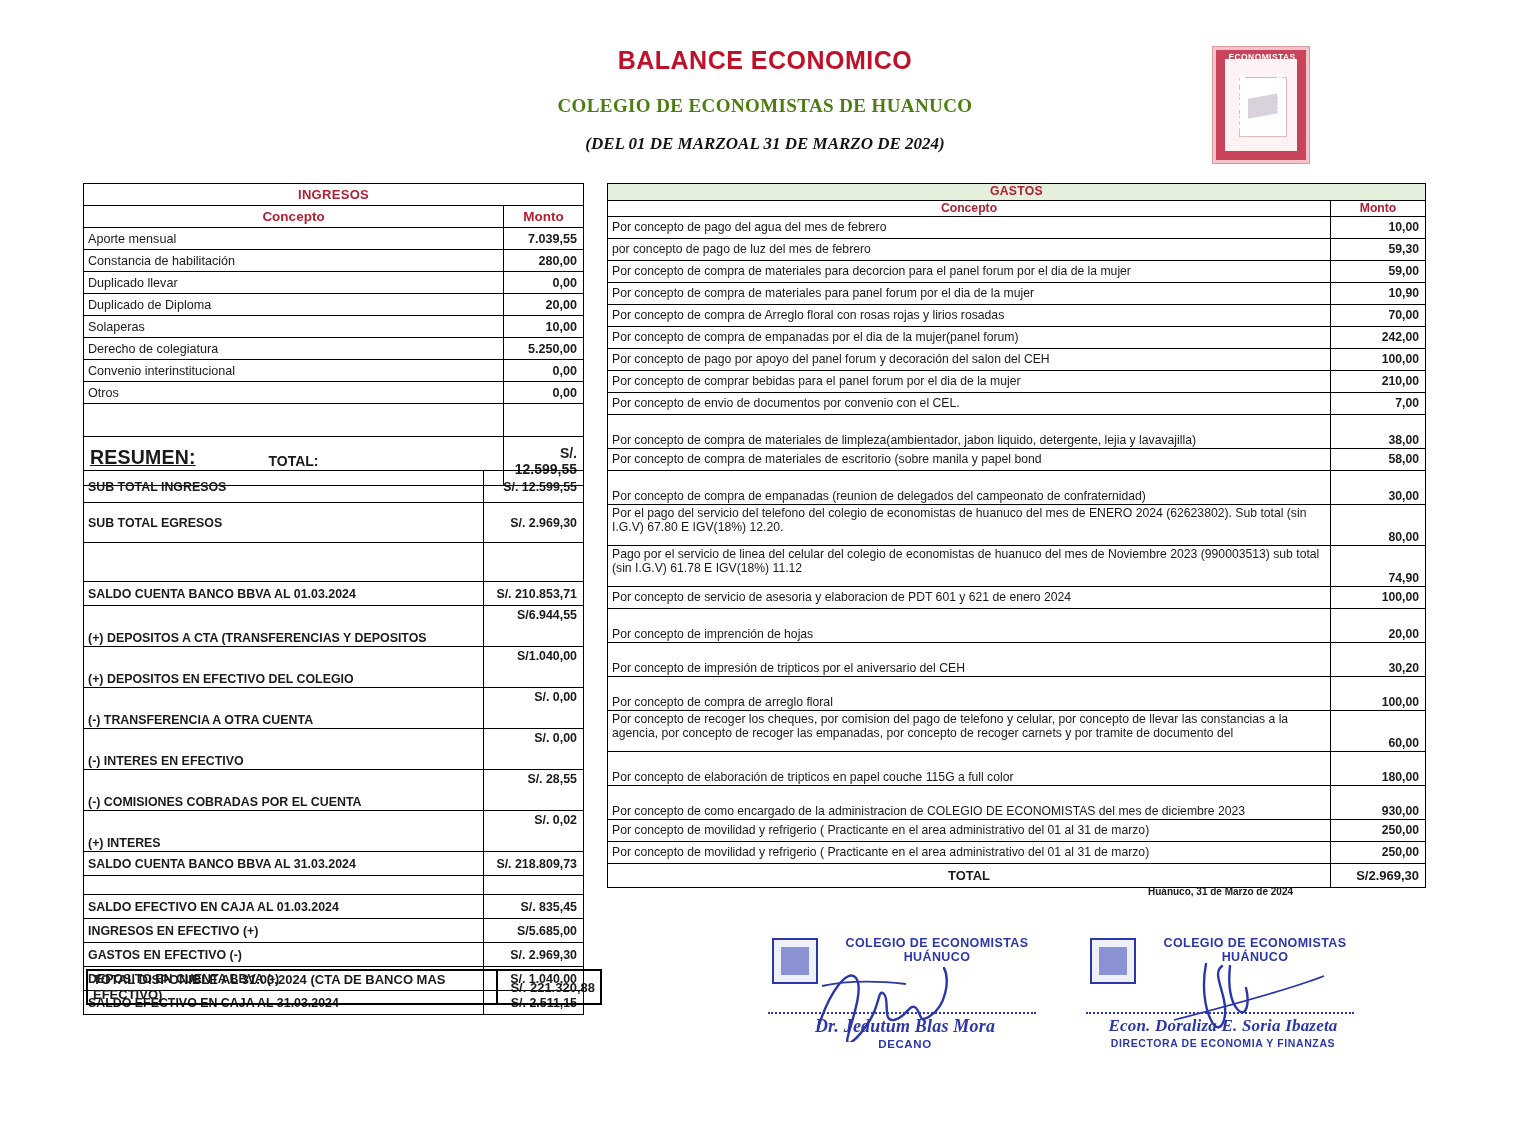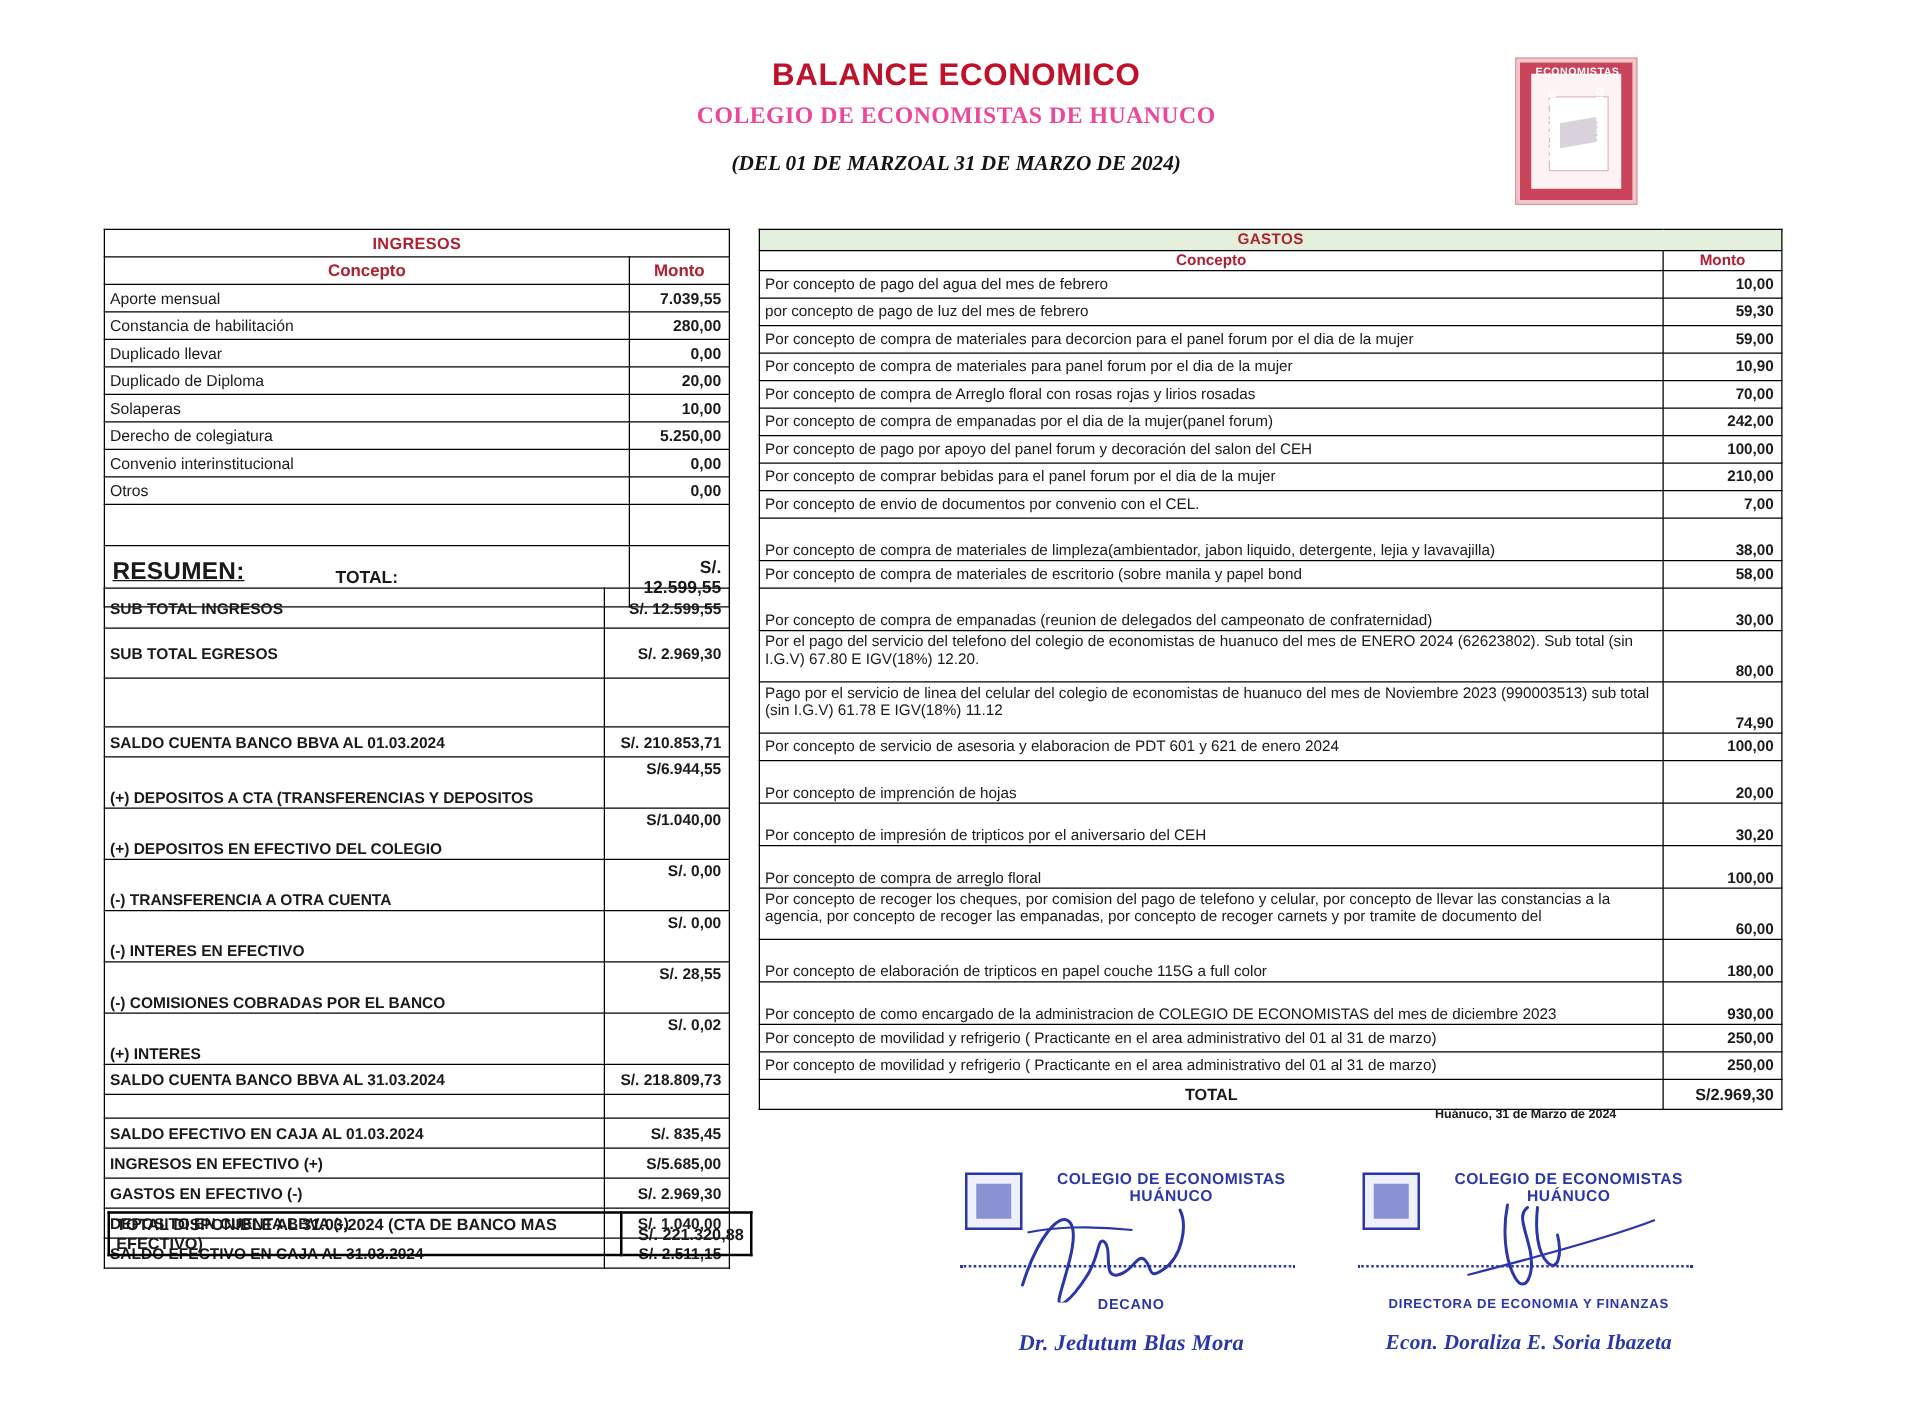--- a/index.html
+++ b/index.html
@@ -13,21 +13,21 @@
   }
   .page{position:absolute;inset:0;}
 
   
   .header{position:absolute;left:0;top:46px;width:1530px;text-align:center;}
   .title-main{
     font-size:25px;font-weight:bold;color:#c0112a;letter-spacing:.5px;
     font-family:"Liberation Sans", sans-serif;
   }
   .title-sub{
-    margin-top:7px;font-size:19px;font-weight:bold;color:#ec4899;
+    margin-top:20px;font-size:19px;font-weight:bold;color:#4d7c0f;
     font-family:"Liberation Serif", serif;letter-spacing:.4px;
   }
   .title-period{
     margin-top:17px;font-size:17px;font-weight:bold;font-style:italic;color:#141414;
     font-family:"Liberation Serif", serif;
   }
 
   
   .logo{
     position:absolute;left:1212px;top:46px;width:98px;height:118px;
@@ -148,21 +148,21 @@
   .sig .scribble{
     position:absolute;left:0;top:18px;width:300px;height:92px;pointer-events:none;
   }
   .sig .dotline{
     position:absolute;left:8px;top:80px;width:268px;
     border-top:2px dotted #2b37a8;
   }
   .sig .name{
     position:absolute;left:0;top:84px;width:290px;text-align:center;
     color:#2b37a8;font-size:18px;font-weight:bold;font-style:italic;
-    font-family:"Liberation Serif", serif;letter-spacing:.2px;margin-top:48px;
+    font-family:"Liberation Serif", serif;letter-spacing:.2px;
   }
   .sig .role{
     position:absolute;left:0;top:106px;width:290px;text-align:center;
     color:#2b37a8;font-size:11.5px;font-weight:bold;letter-spacing:.6px;
   }
   .sig-right .name{font-size:17px;}
   .sig-right .role{font-size:10.5px;top:105px;}
 
   
   .cs{position:absolute;left:6px;top:1136px;display:flex;align-items:center;gap:7px;text-align:right;}
@@ -288,21 +288,21 @@
         </tr>
       <tr class="r-h38">
           <td class="lbl lbl-bot">(-) TRANSFERENCIA A OTRA CUENTA</td>
           <td class="num num-top">S/. 0,00</td>
         </tr>
       <tr class="r-h38">
           <td class="lbl lbl-bot">(-) INTERES EN EFECTIVO</td>
           <td class="num num-top">S/. 0,00</td>
         </tr>
       <tr class="r-h38">
-          <td class="lbl lbl-bot">(-) COMISIONES COBRADAS POR EL BANCO</td>
+          <td class="lbl lbl-bot">(-) COMISIONES COBRADAS POR EL CUENTA</td>
           <td class="num num-top">S/. 28,55</td>
         </tr>
       <tr class="r-h38">
           <td class="lbl lbl-bot">(+) INTERES</td>
           <td class="num num-top">S/. 0,02</td>
         </tr>
       <tr class="r-tight">
           <td class="lbl">SALDO  CUENTA  BANCO BBVA AL 31.03.2024</td>
           <td class="num">S/. 218.809,73</td>
         </tr>

